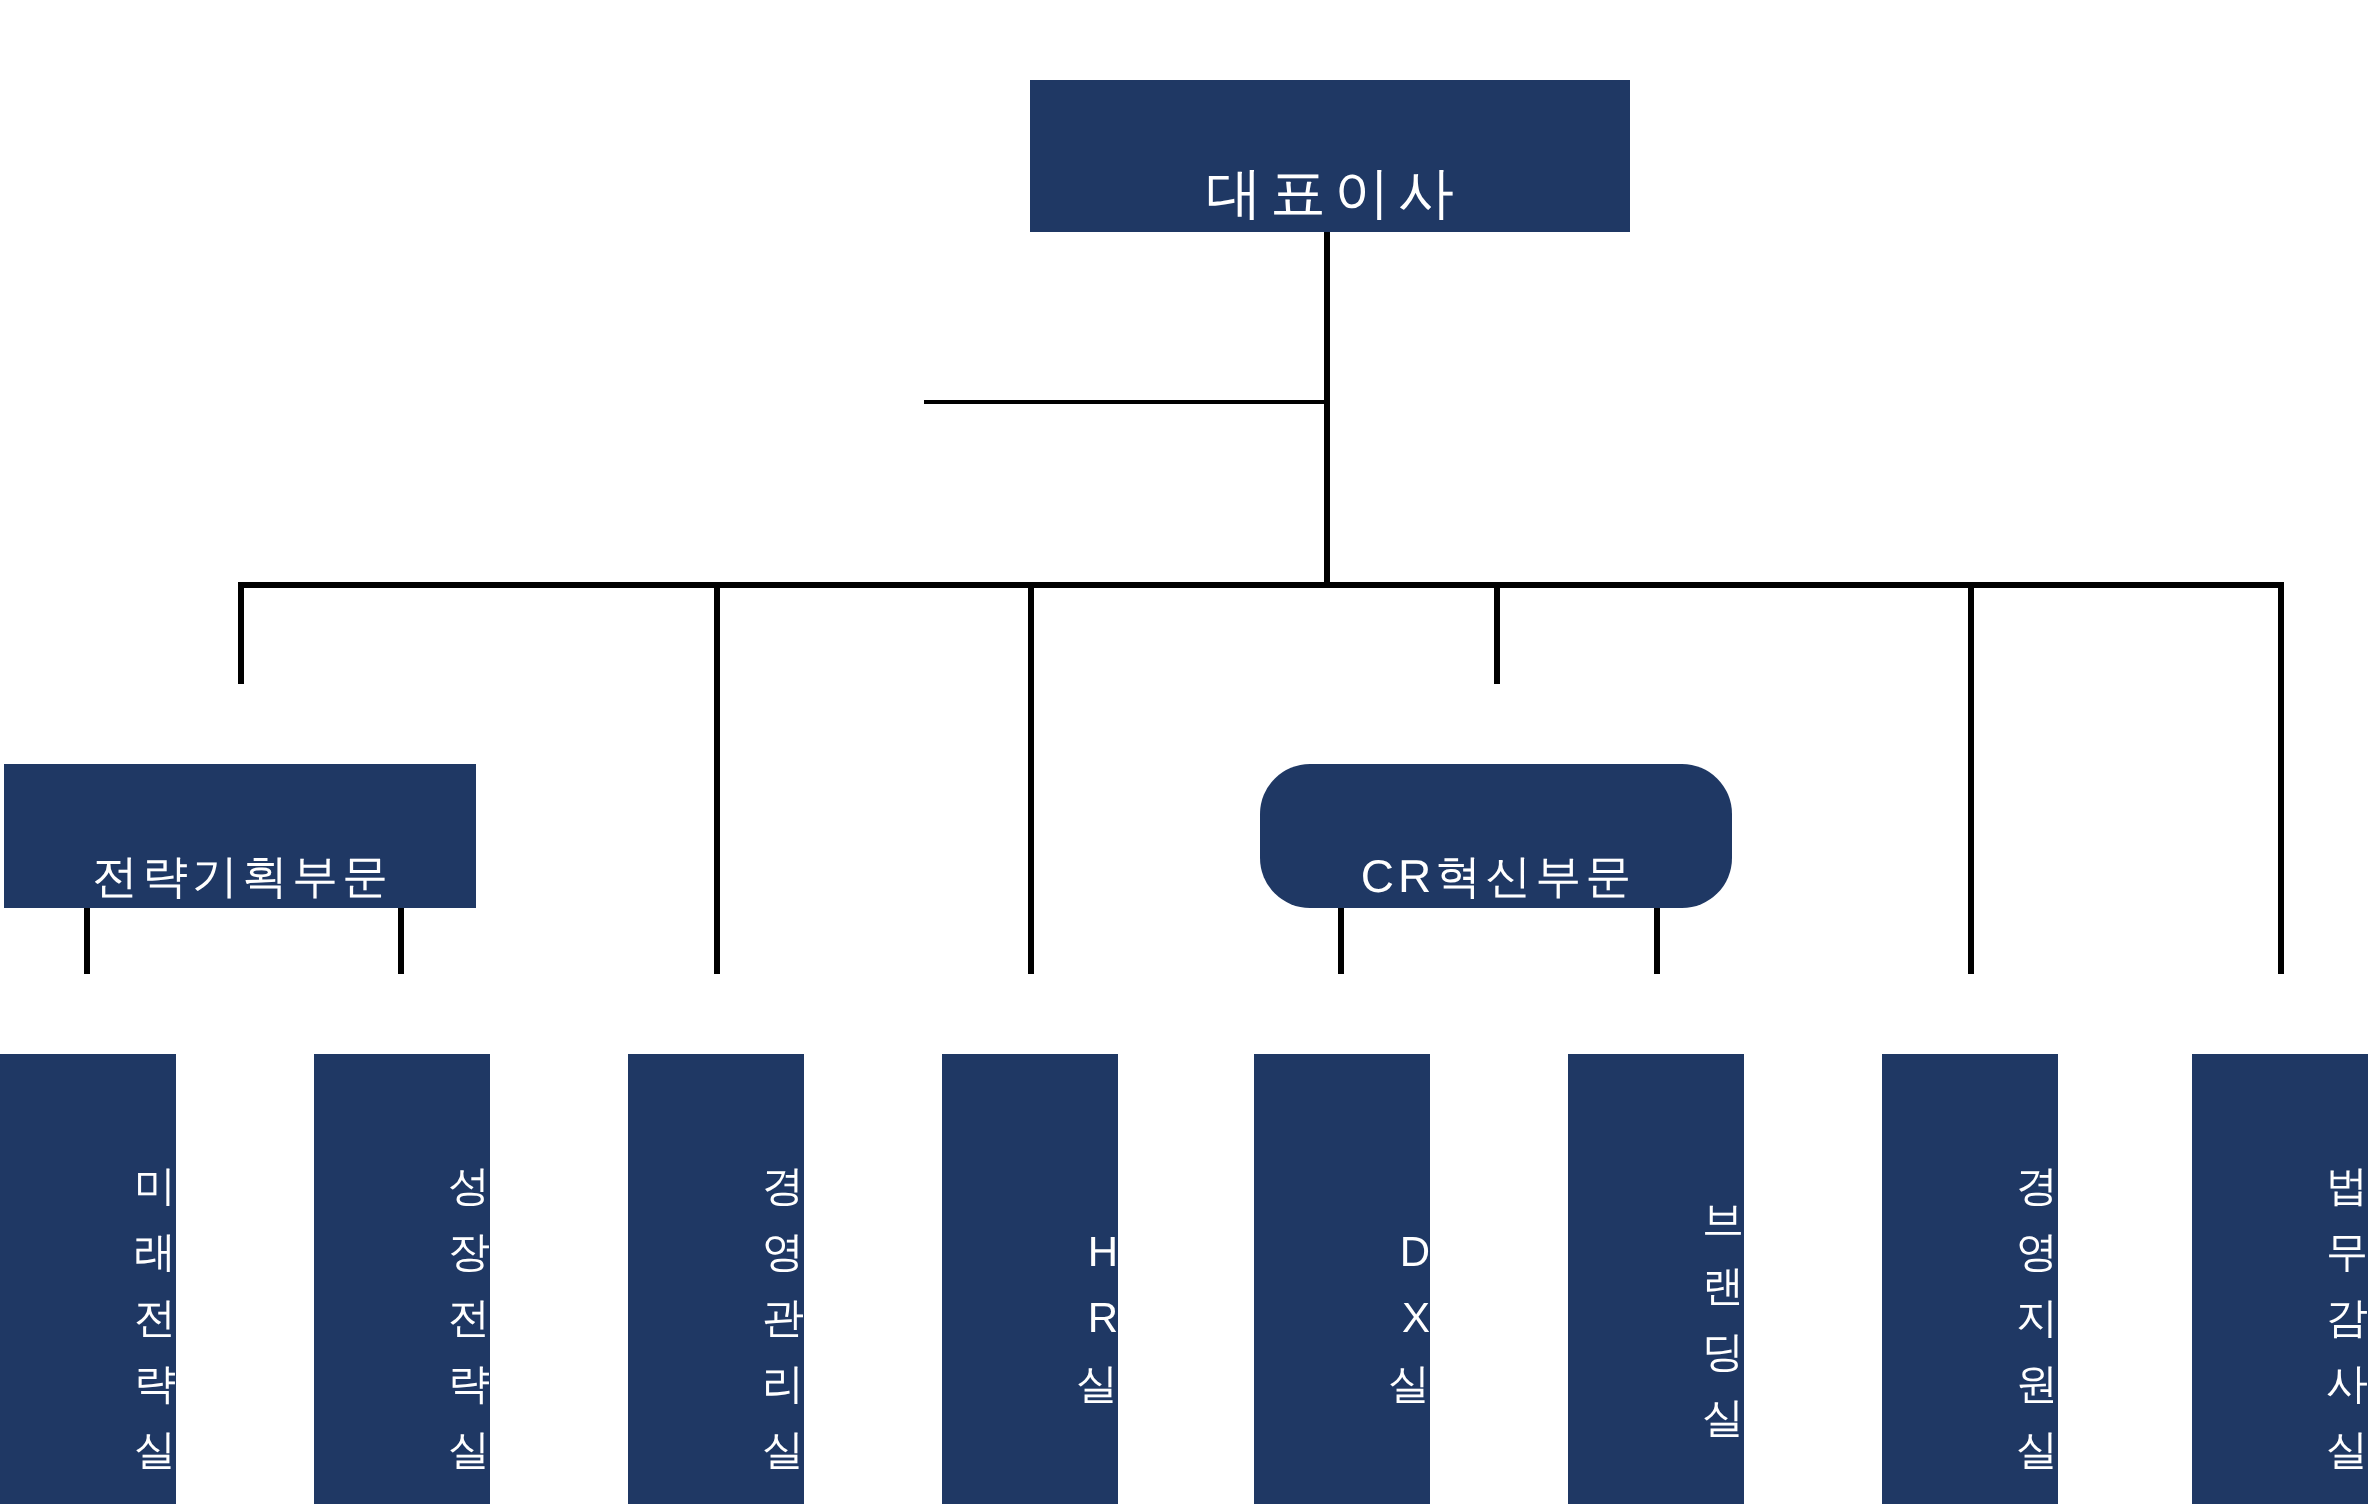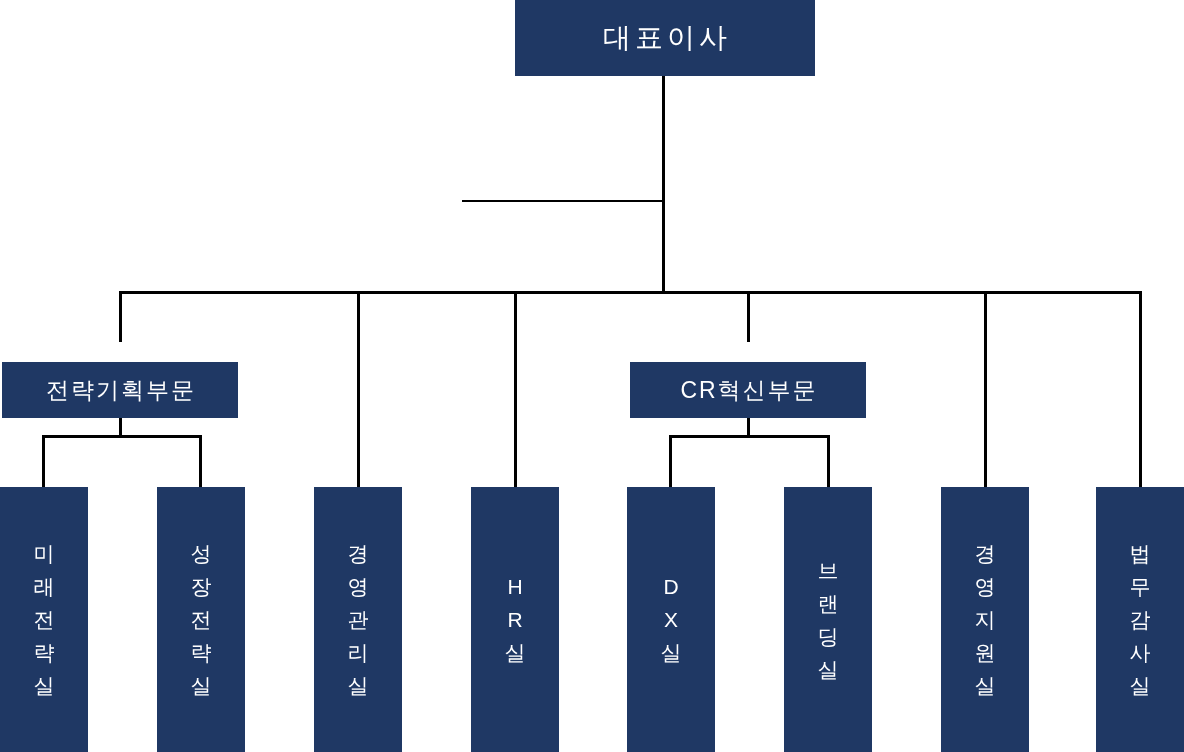--- a/index.html
+++ b/index.html
@@ -42,38 +42,39 @@
   .subbus-cr       { left: 669px; top: 435px; width: 161px; height: 3px; }
   .drop-dx         { left: 669px; top: 438px; width: 3px; height: 49px; }
   .drop-branding   { left: 827px; top: 438px; width: 3px; height: 49px; }
 
   
   .box {
     position: absolute;
     background: var(--box-fill, #1F3864);
     color: var(--box-text, #ffffff);
     display: flex;
-    align-items: center;
+    align-items: flex-end;
     justify-content: center;
     box-sizing: border-box;
+    margin-top: 40px;
   }
   .box.ceo {
     left: 515px; top: 0px; width: 300px; height: 76px;
     font-size: 28px; letter-spacing: 4px; text-indent: 4px;
   }
   .box.secretary {
     left: 226px; top: 168px; width: 236px; height: 65px;
     font-size: 23px; letter-spacing: 2px; text-indent: 2px;
   }
   .box.division {
-    top: 362px; height: 56px; width: 236px;
+    top: 342px; height: 72px; width: 236px;
     font-size: 23px; letter-spacing: 2px; text-indent: 2px;
   }
   .box.div-strategy { left: 2px; }
-  .box.div-cr       { left: 630px; }
+  .box.div-cr       { left: 630px; border-radius: 25px; }
 
   .box.office {
     top: 487px; height: 265px; width: 88px;
     flex-direction: column;
     font-size: 21px;
     line-height: 33px;
     text-align: center;
   }
   .office-1 { left: 0px; }
   .office-2 { left: 157px; }

